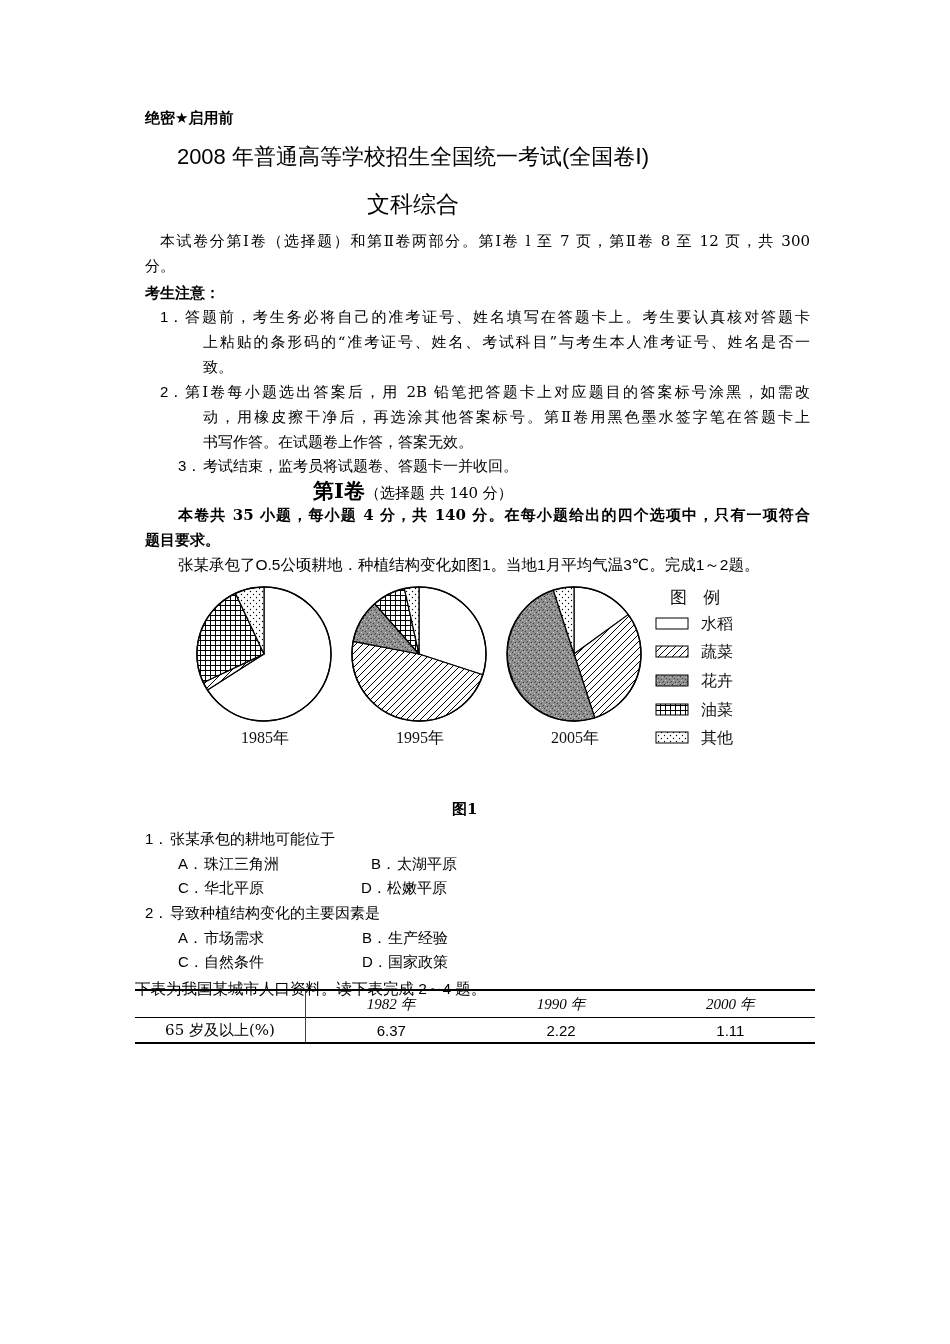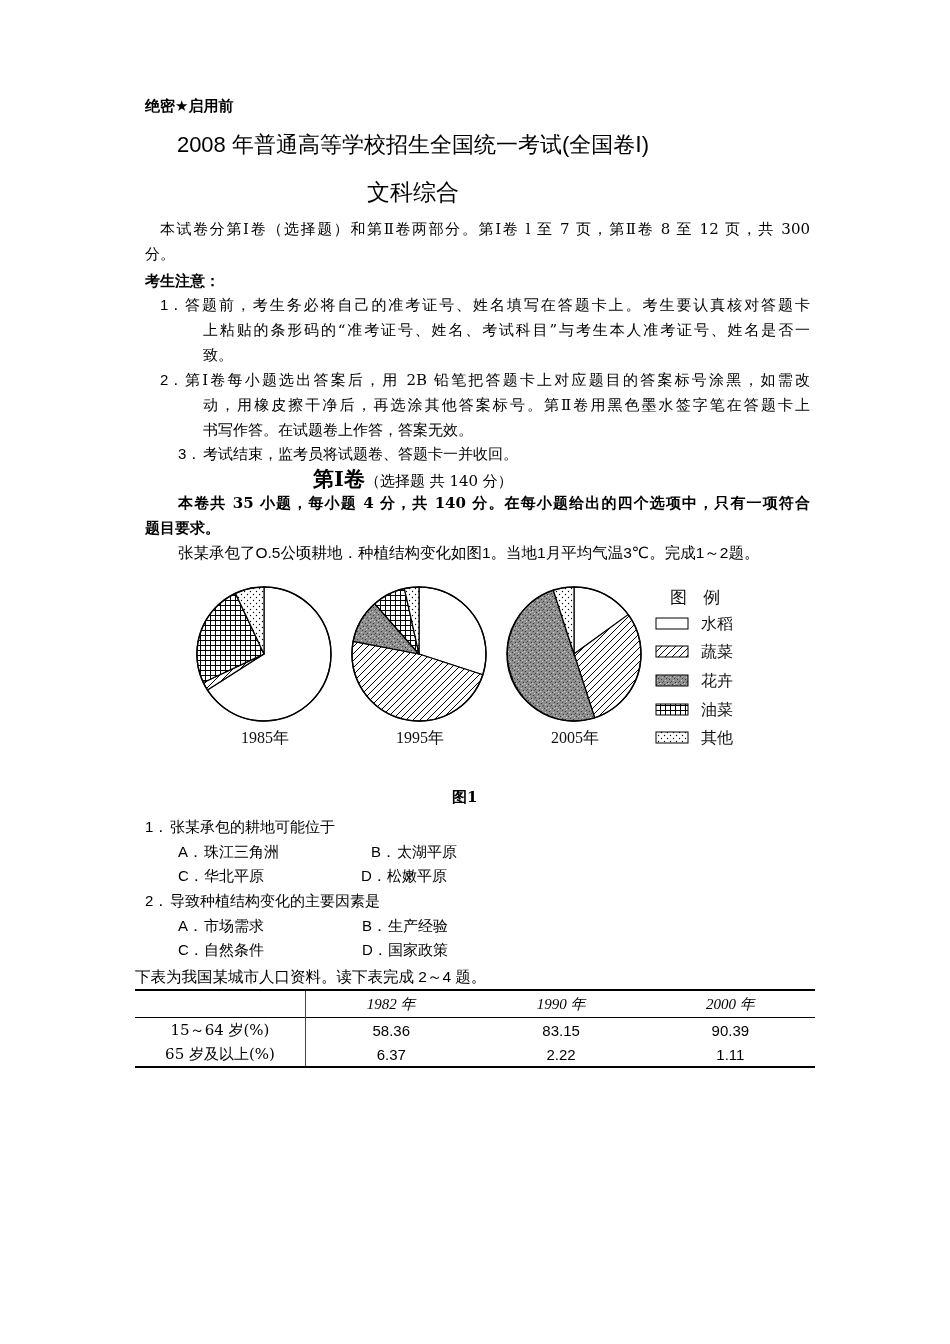--- a/index.html
+++ b/index.html
@@ -1,17 +1,17 @@
 <!DOCTYPE html>
 <html><head>
 <meta charset="utf-8">
 <style>
   html, body { margin:0; padding:0; background:#ffffff; }
   body { width:950px; height:1344px; position:relative; overflow:hidden; color:#000; font-family:"DejaVu Serif","Liberation Serif",serif; }
-  .ln { position:absolute; white-space:nowrap; font-size:15px; line-height:20px; }
+  .ln { position:absolute; white-space:nowrap; font-size:15px; line-height:20px;margin-top:12px; }
   .just { text-align:justify; text-align-last:justify; white-space:normal; overflow:hidden; height:20px; }
   .sans { font-family:"Liberation Sans","DejaVu Sans",sans-serif; }
   .bold { font-weight:bold; }
   .center { left:0; width:826px; text-align:center; }
   #secret { top:96px; left:145px; font-size:15px; font-weight:bold; }
   #title { top:131px; font-size:22px; line-height:28px; }
   #subtitle { top:178px; font-size:23px; line-height:28px; }
   .part-head-main { font-size:21px; font-weight:bold; }
   .part-head-note { font-size:15px; }
   .opt-letter { display:inline-block; width:26px; font-family:"Liberation Sans","DejaVu Sans",sans-serif; }
@@ -152,25 +152,19 @@
   <thead>
     <tr>
       <th class="c0"></th>
       <th>1982 年</th>
       <th>1990 年</th>
       <th>2000 年</th>
     </tr>
   </thead>
   <tbody>
     <tr>
-      <td class="c0">15～64 岁(%)</td>
-      <td class="num">58.36</td>
-      <td class="num">83.15</td>
-      <td class="num">90.39</td>
-    </tr>
-    <tr>
       <td class="c0">65 岁及以上(%)</td>
       <td class="num">6.37</td>
       <td class="num">2.22</td>
       <td class="num">1.11</td>
     </tr>
   </tbody>
 </table>
 
 </body></html>

